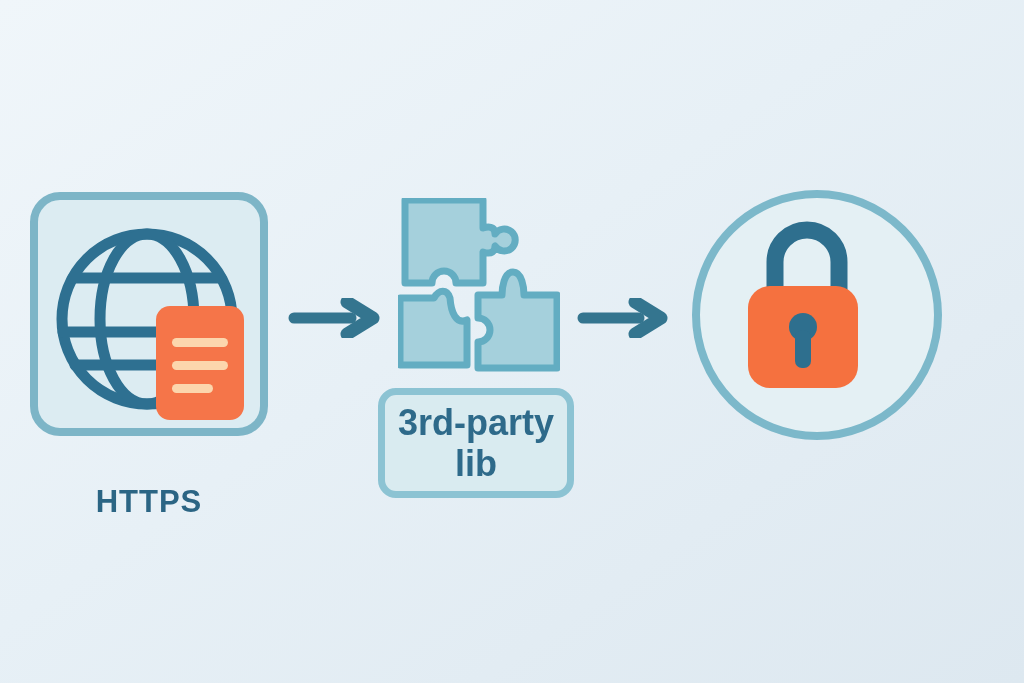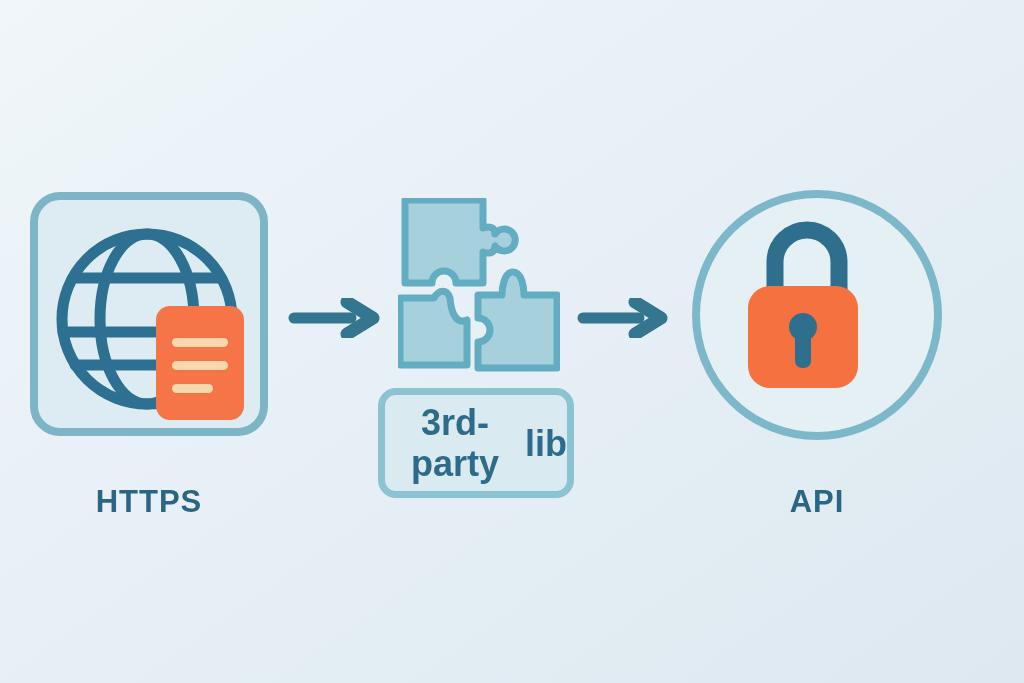--- a/index.html
+++ b/index.html
@@ -53,21 +53,21 @@
 
   
   .puzzle-svg { left: 398px; top: 198px; }
   .lib-box {
     left: 378px; top: 388px;
     width: 182px; height: 96px;
     background: #d9ebf0;
     border: 7px solid #8cc3d3;
     border-radius: 18px;
     display: flex;
-    flex-direction: row;
+    flex-direction: column;
     align-items: center;
     justify-content: center;
   }
   .lib-line {
     color: #2e6a8a;
     font-size: 36px;
     font-weight: 700;
     line-height: 41px;
     text-align: center;
   }
@@ -156,15 +156,14 @@
   <svg class="abs lock-svg" width="136" height="182" viewBox="0 0 136 182">
 
     <path d="M 35,84 L 35,50 A 32 32 0 1 1 99,50 L 99,84" fill="none" stroke="#2e6f8e" stroke-width="17"></path>
 
     <rect x="8" y="74" width="110" height="102" rx="22" fill="#f5713f"></rect>
 
     <circle cx="63" cy="115" r="14" fill="#2e6f8e"></circle>
     <rect x="55" y="118" width="16" height="38" rx="7" fill="#2e6f8e"></rect>
   </svg>
 
-  <div class="abs node-label api-label">API</div>
 
 </div>
 
 </body></html>

